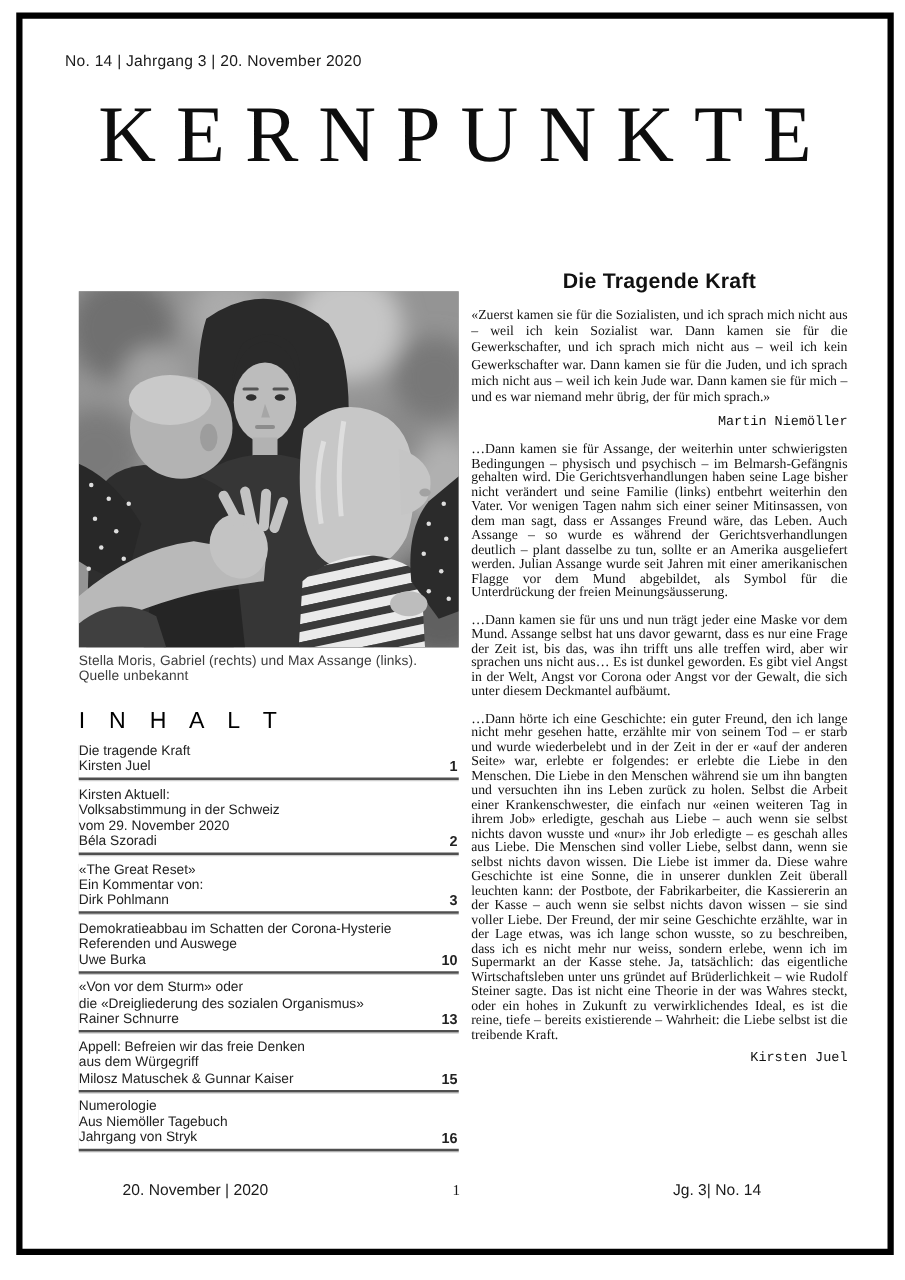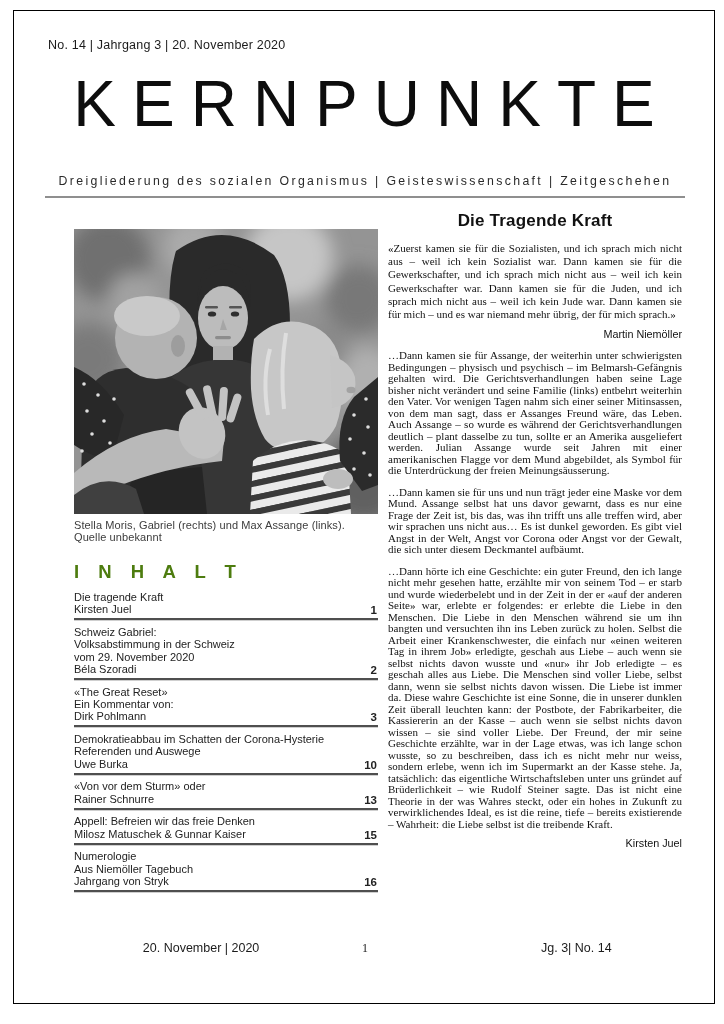--- a/index.html
+++ b/index.html
@@ -1,62 +1,62 @@
 <!DOCTYPE html>
 <html><head>
 <meta charset="utf-8">
 <style>
   * { margin:0; padding:0; box-sizing:border-box; }
   html,body { width:724px; height:1024px; background:#ffffff; }
   body { position:relative; font-family:"Liberation Sans", sans-serif; color:#1c1c1c; }
 
   .page {
     position:absolute; left:13px; top:10px; width:702px; height:994px;
-    border:1px solid #000000; background:#ffffff;
+    border:5px solid #000000; background:#ffffff;
   }
 
   
   .issue-line {
     position:absolute; top:27px; left:34px;
     font-size:12.5px; color:#1b1b1b; letter-spacing:0.2px;
   }
   .masthead {
     position:absolute; top:58px; left:0; width:100%;
-    text-align:center; font-family:Liberation Sans, sans-serif;
+    text-align:center; font-family:Liberation Serif, serif;
     font-size:64px; line-height:1.1; letter-spacing:16px; text-indent:16px;
     color:#0d0d0d; white-space:nowrap;
   }
   .tagline-wrap {
     position:absolute; top:160px; left:31px; right:29px;
     border-bottom:2px solid #8f8f8f; padding-bottom:7px;
     text-align:center;
   }
   .tagline {
     font-size:12.3px; letter-spacing:2.35px; color:#2a2a2a; white-space:nowrap;
   }
 
   
   .columns {
     position:absolute; top:200px; left:34px; right:32px;
     display:flex; gap:10px;
   }
-  .col-left { width:304px; margin-left:26px; flex:none; }
+  .col-left { width:304px; margin-left:11px; flex:none; }
   .col-right { flex:1; min-width:0; }
 
   
   .photo-frame { margin-top:18px; width:304px; height:285px; overflow:hidden; background:#8f8f8f; }
   .photo-frame svg { display:block; width:100%; height:100%; }
   .photo-caption {
     margin-top:5px; font-size:11px; color:#3c3c3c; letter-spacing:0.1px;
   }
 
   
   .toc-heading {
-    margin-top:18px; font-size:18.5px; letter-spacing:7px; color:#4d7c0f;
-    font-weight:700;
+    margin-top:18px; font-size:18.5px; letter-spacing:7px; color:#000000;
+    font-weight:400;
   }
   .toc { margin-top:8px; }
   .toc-entry {
     position:relative; padding-bottom:2px; margin-bottom:6px;
     border-bottom:2px solid #4f4f4f; box-shadow:0 1px 0 #cfcfcf;
   }
   .toc-line { font-size:11px; line-height:11.3px; color:#222; padding:0.6px 0; }
   .toc-page {
     position:absolute; right:1px; bottom:2px;
     font-size:11.5px; font-weight:bold; color:#222;
@@ -66,47 +66,44 @@
   .article-title {
     text-align:center; font-size:17px; font-weight:bold; color:#111;
     margin-bottom:11px; letter-spacing:0.2px;
   }
   .article p {
     font-family:"Liberation Serif", serif; font-size:11px; line-height:11.5px;
     text-align:justify; color:#121212; margin-bottom:10px;
   }
   .article p.quote { line-height:13.2px; }
   .attr {
-    font-family:Liberation Sans, sans-serif; font-size:10.8px; color:#121212;
+    font-family:Liberation Mono, monospace; font-size:10.8px; color:#121212;
     text-align:right; margin:-3px 0 10px 0;
   }
   .em { }
 
   
   .footer {
     position:absolute; top:930px; left:34px; right:32px;
     display:flex; align-items:baseline;
     font-size:12.5px; color:#1b1b1b;
   }
-  .footer .f-left  { flex:1; text-align:right; }
+  .footer .f-left  { flex:1; text-align:center; }
   .footer .f-center{ flex:1; text-align:center; font-family:"Liberation Serif", serif; font-size:12px; }
   .footer .f-right { flex:1; text-align:center; }
 </style>
 </head>
 <body>
 
 <div class="page">
 
   <div class="issue-line">No. 14 | Jahrgang 3 | 20. November 2020</div>
 
   <div class="masthead">KERNPUNKTE</div>
 
-  <div class="tagline-wrap">
-    <span class="tagline">Dreigliederung des sozialen Organismus | Geisteswissenschaft | Zeitgeschehen</span>
-  </div>
 
   <div class="columns">
 
     <div class="col-left">
 
       <div class="photo-frame">
         <svg viewBox="0 0 304 285" preserveAspectRatio="none">
           <defs>
             <filter id="blur1" x="-30%" y="-30%" width="160%" height="160%">
                 <feGaussianBlur stdDeviation="9"></feGaussianBlur>
@@ -213,21 +210,21 @@
 
       <div class="toc">
 
         <div class="toc-entry">
           <div class="toc-line">Die tragende Kraft</div>
           <div class="toc-line">Kirsten Juel</div>
           <div class="toc-page">1</div>
         </div>
 
         <div class="toc-entry">
-          <div class="toc-line">Schweiz Gabriel:</div>
+          <div class="toc-line">Kirsten Aktuell:</div>
           <div class="toc-line">Volksabstimmung in der Schweiz</div>
           <div class="toc-line">vom 29. November 2020</div>
           <div class="toc-line">Béla Szoradi</div>
           <div class="toc-page">2</div>
         </div>
 
         <div class="toc-entry">
           <div class="toc-line">«The Great Reset»</div>
           <div class="toc-line">Ein Kommentar von:</div>
           <div class="toc-line">Dirk Pohlmann</div>
@@ -237,26 +234,28 @@
 
         <div class="toc-entry">
           <div class="toc-line">Demokratieabbau im Schatten der Corona-Hysterie</div>
           <div class="toc-line">Referenden und Auswege</div>
           <div class="toc-line">Uwe Burka</div>
           <div class="toc-page">10</div>
         </div>
 
         <div class="toc-entry">
           <div class="toc-line">«Von vor dem Sturm» oder</div>
+          <div class="toc-line">die «Dreigliederung des sozialen Organismus»</div>
           <div class="toc-line">Rainer Schnurre</div>
           <div class="toc-page">13</div>
         </div>
 
         <div class="toc-entry">
           <div class="toc-line">Appell: Befreien wir das freie Denken</div>
+          <div class="toc-line">aus dem Würgegriff</div>
           <div class="toc-line">Milosz Matuschek &amp; Gunnar Kaiser</div>
           <div class="toc-page">15</div>
         </div>
 
         <div class="toc-entry">
           <div class="toc-line">Numerologie</div>
           <div class="toc-line">Aus Niemöller Tagebuch</div>
           <div class="toc-line">Jahrgang von Stryk</div>
           <div class="toc-page">16</div>
         </div>

